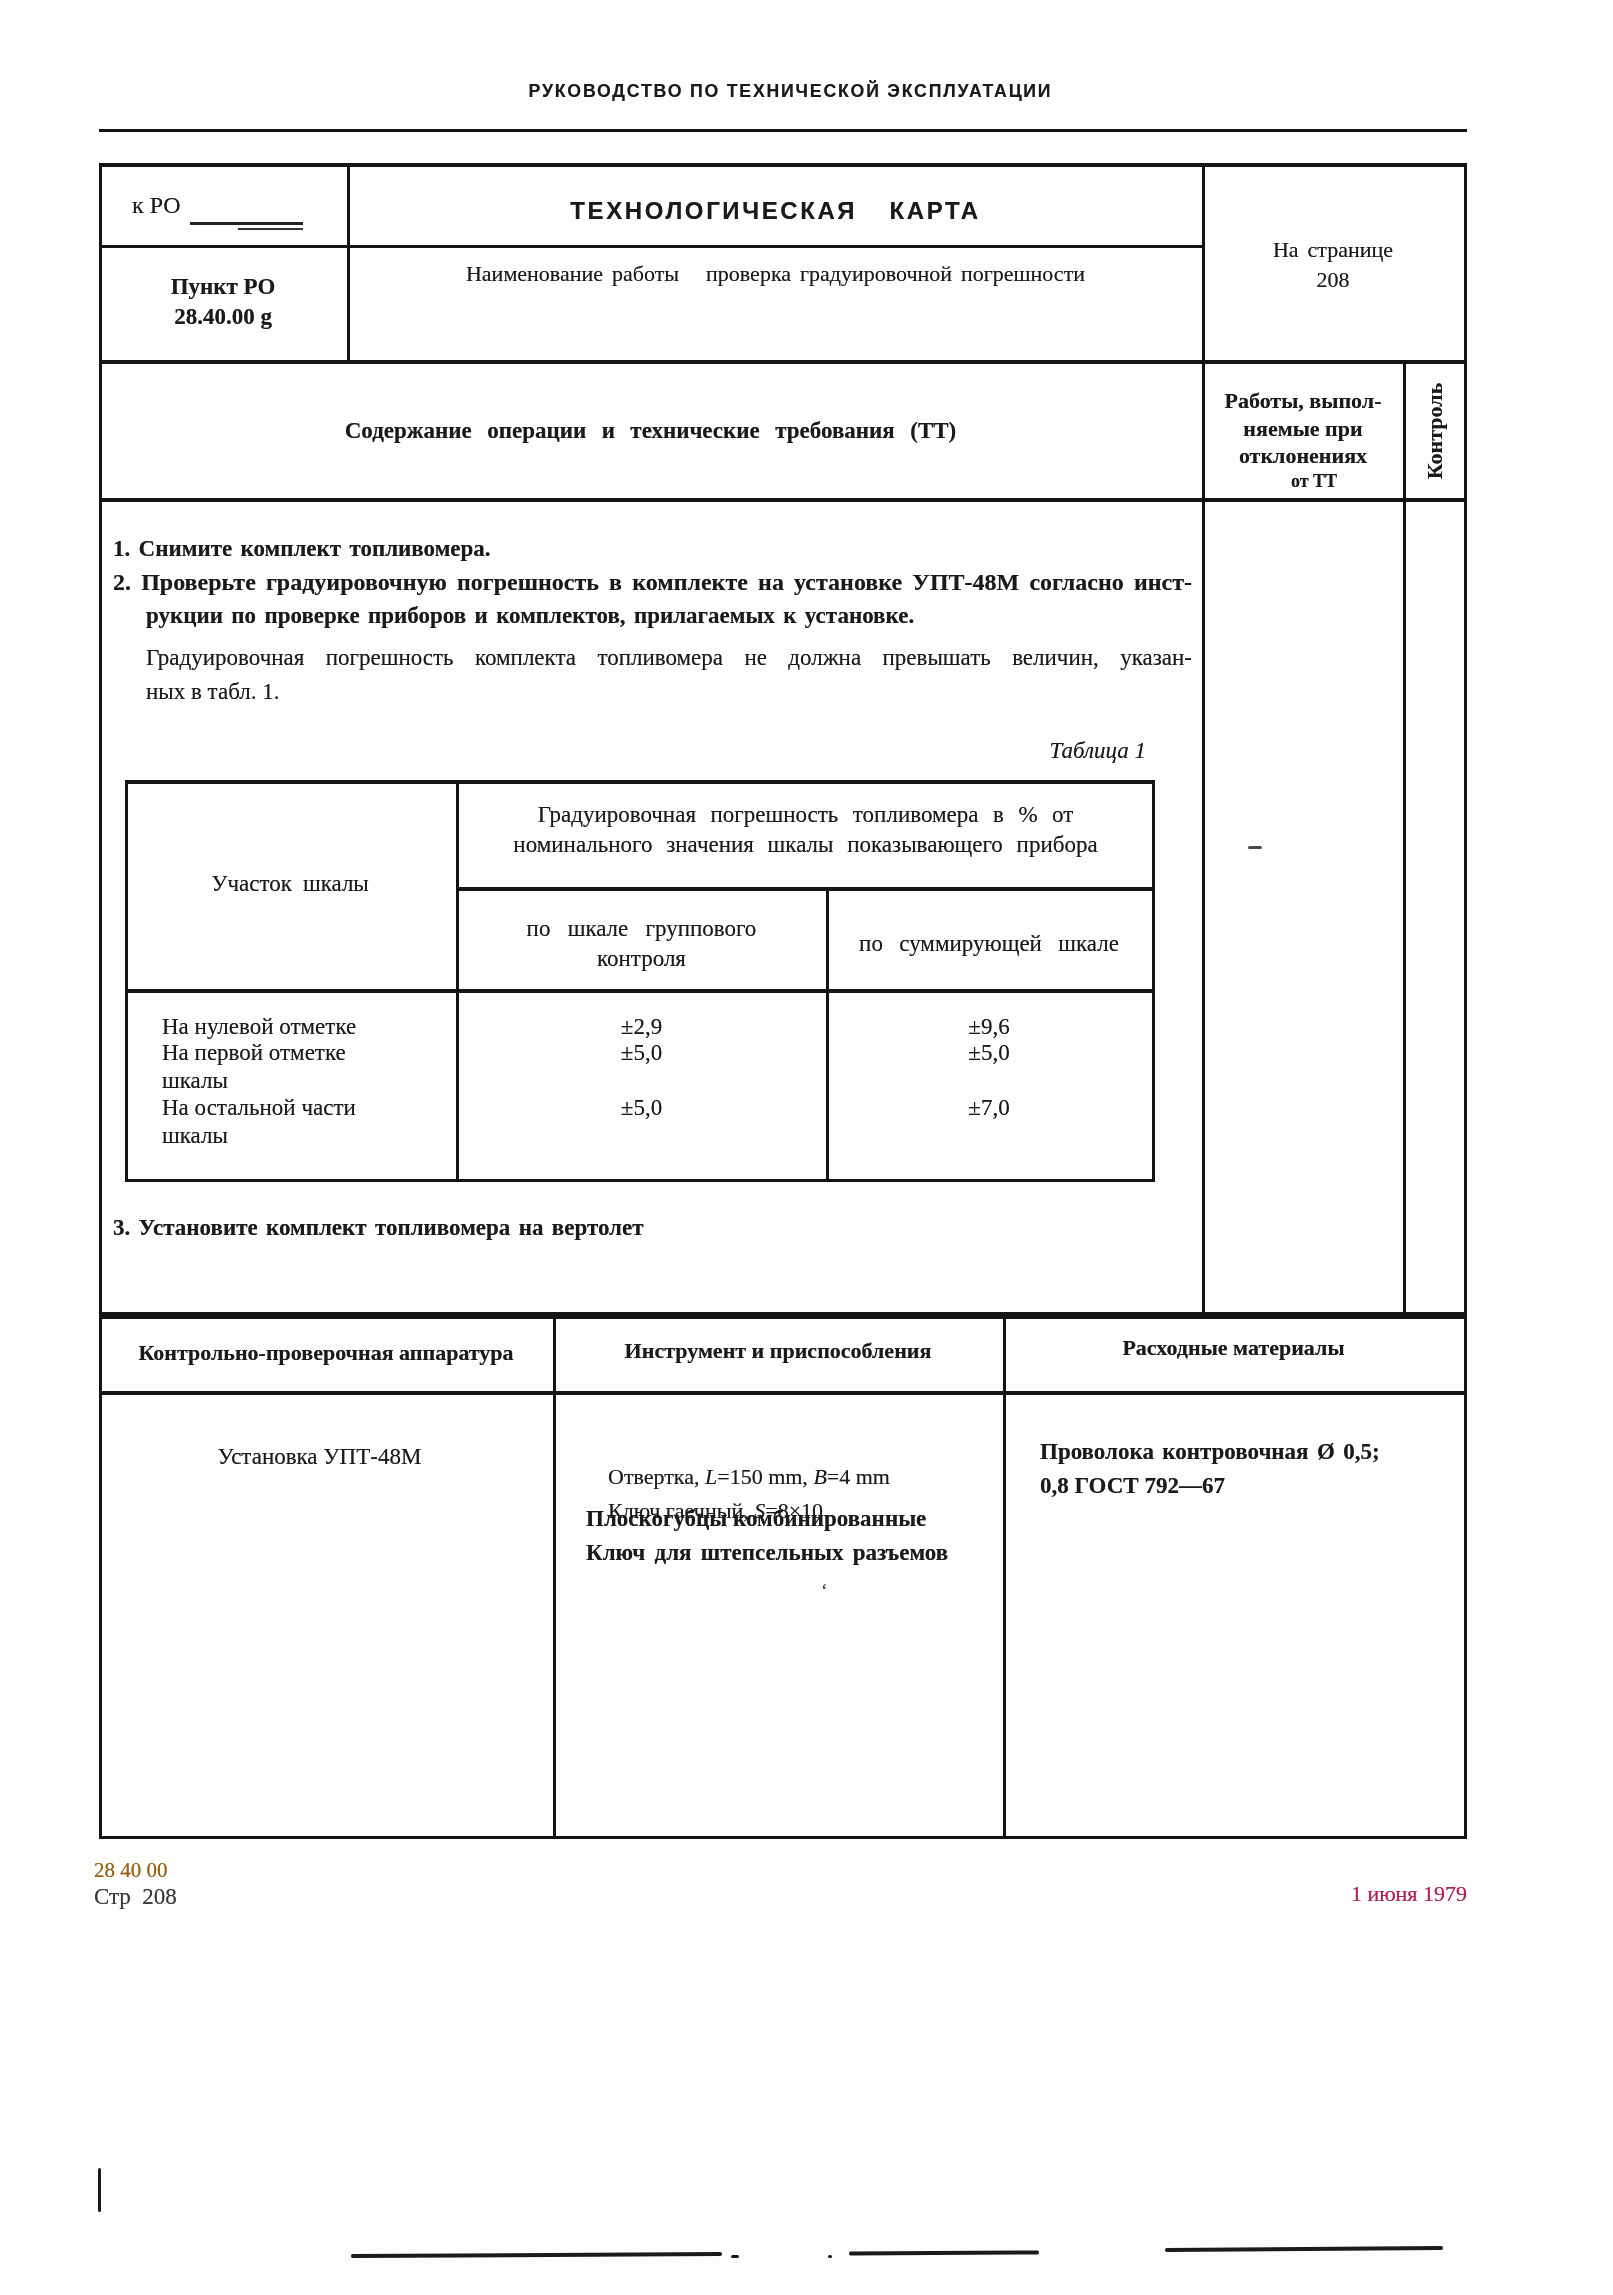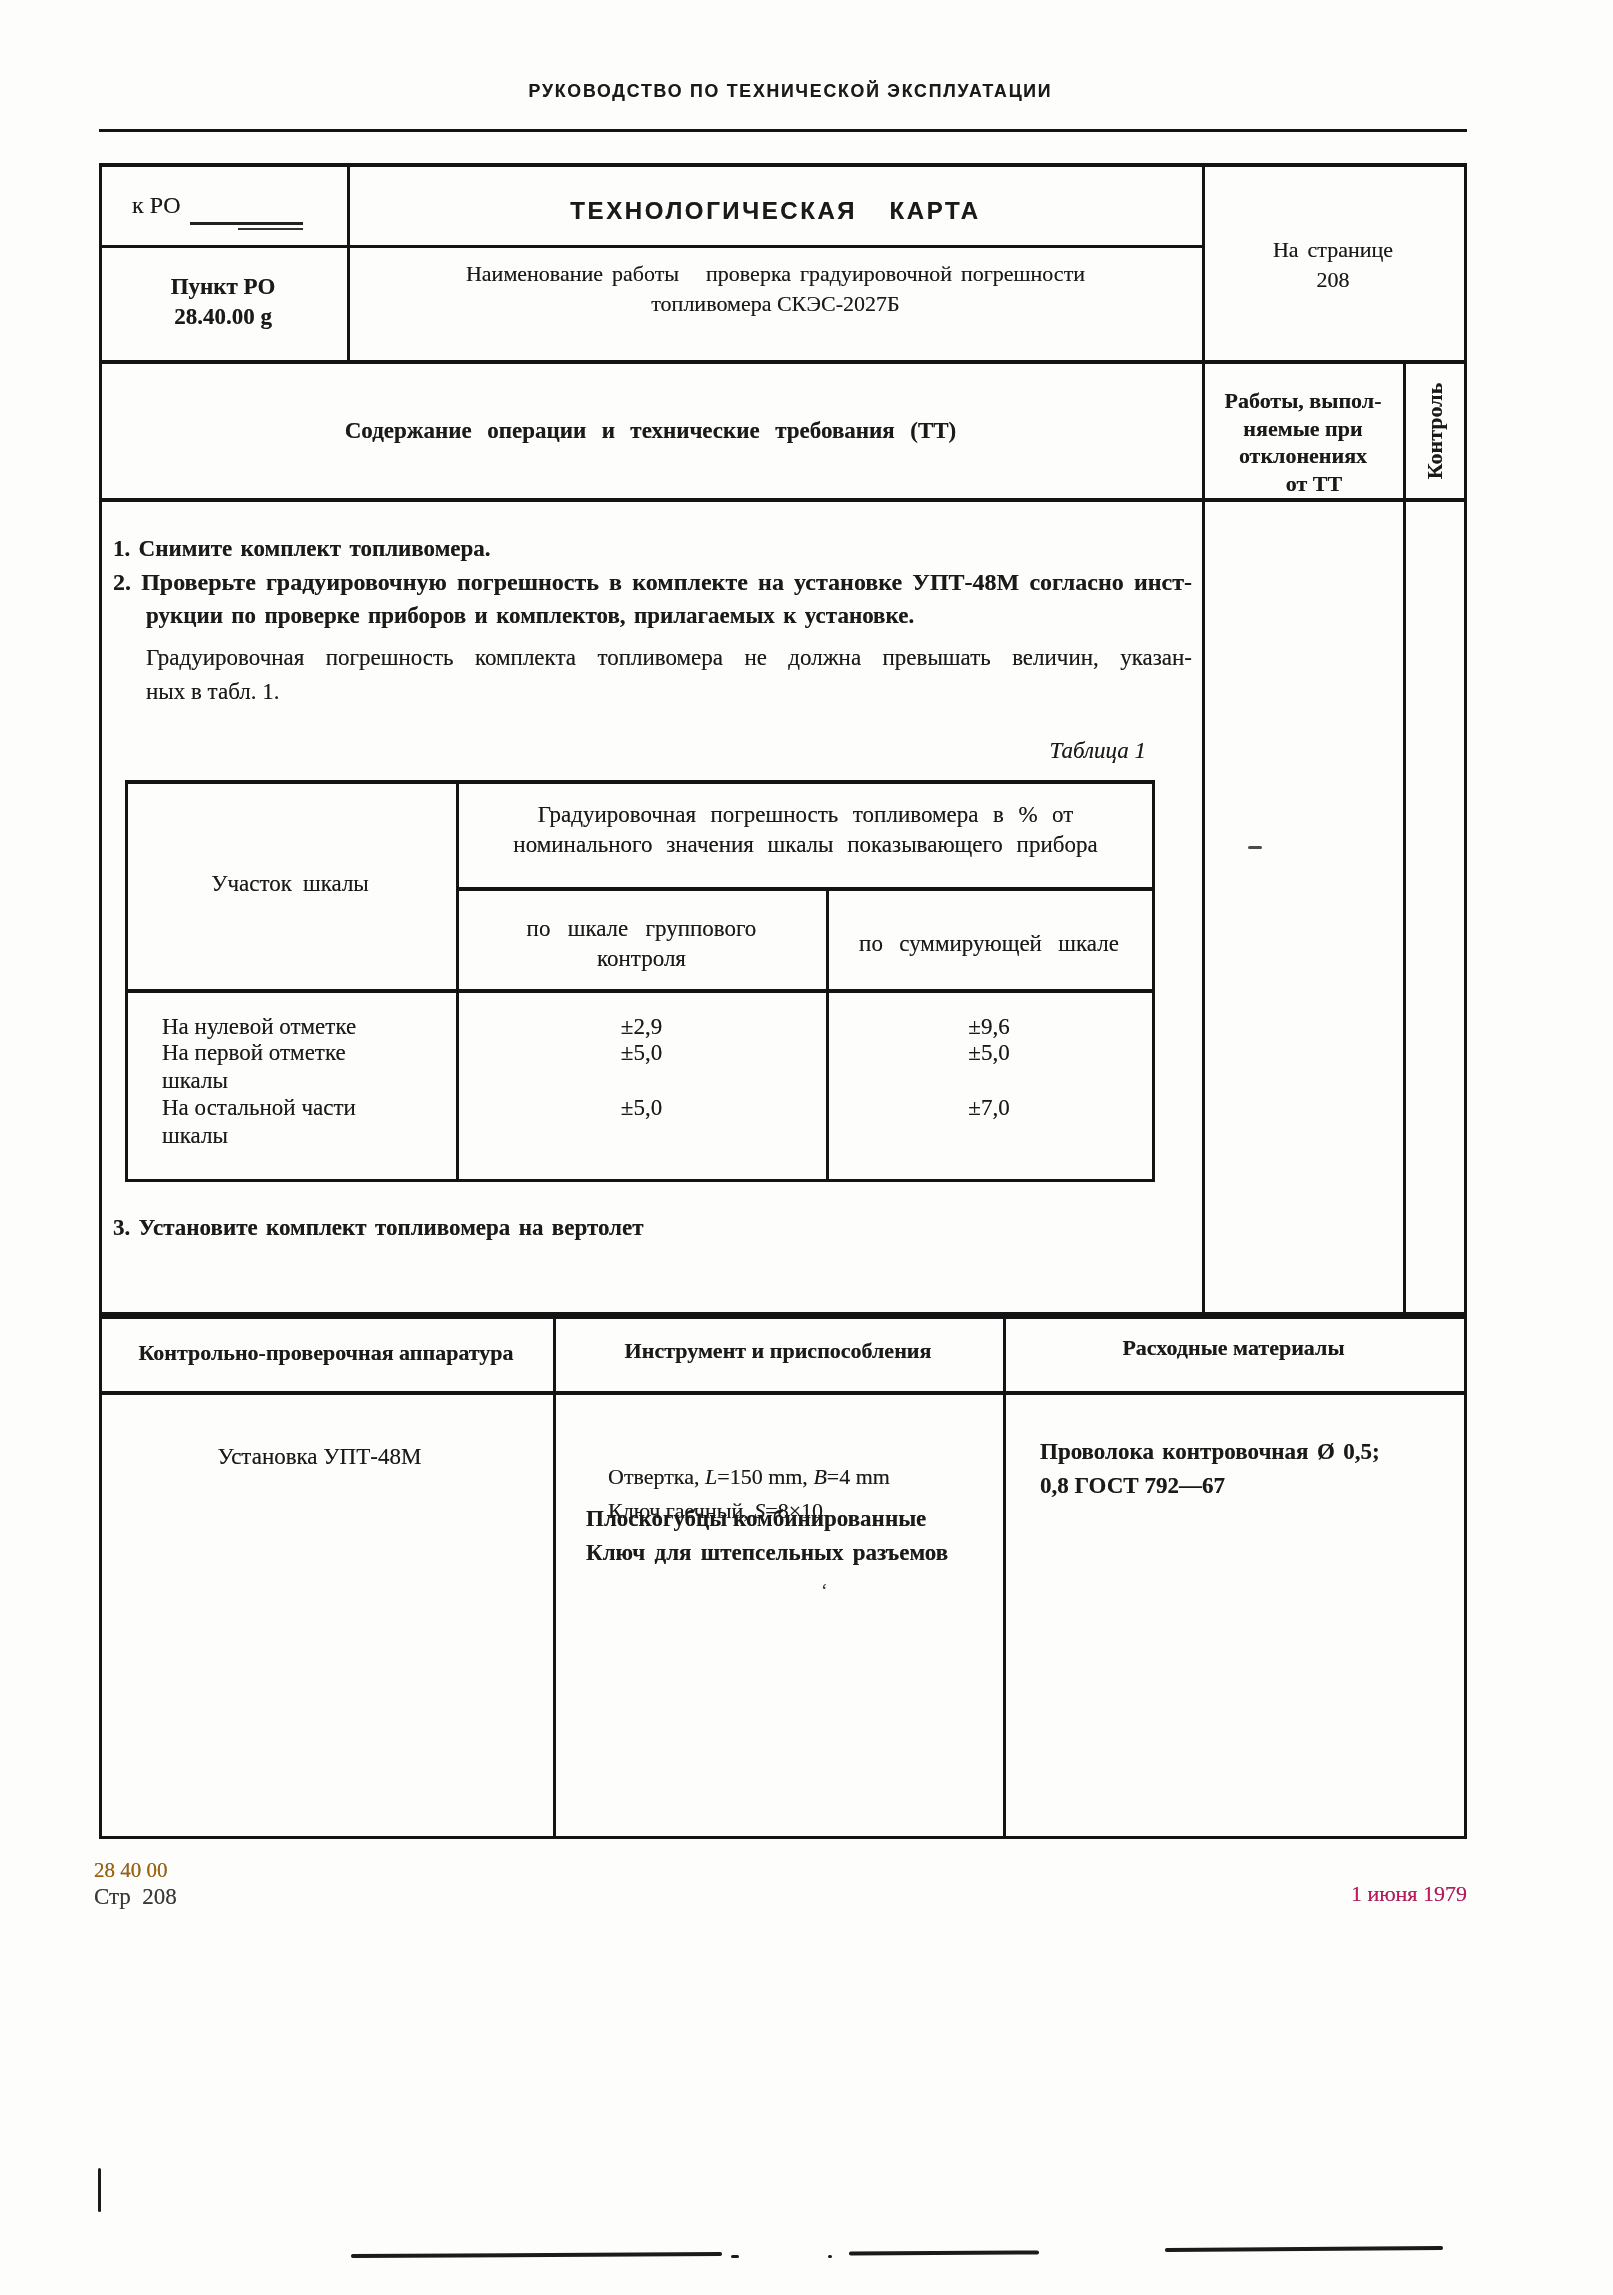--- a/index.html
+++ b/index.html
@@ -44,28 +44,27 @@
 
   <div class="txt ctr sans b" style="left:349px;top:197px;width:853px;font-size:24px;letter-spacing:2.6px;word-spacing:23px;">ТЕХНОЛОГИЧЕСКАЯ КАРТА</div>
 
   <div class="txt ctr" style="left:1203px;top:237px;width:260px;font-size:22px;word-spacing:3.5px;">На странице</div>
   <div class="txt ctr" style="left:1203px;top:267px;width:260px;font-size:22px;">208</div>
 
   <div class="txt ctr b" style="left:99px;top:274px;width:248px;font-size:23px;">Пункт РО</div>
   <div class="txt ctr b" style="left:99px;top:304px;width:248px;font-size:23px;">28.40.00 g</div>
 
   <div class="txt ctr pre" style="left:349px;top:261px;width:853px;font-size:22px;word-spacing:3.5px;">Наименование работы   проверка градуировочной погрешности</div>
-  <div class="txt ctr" style="left:349px;top:291px;width:853px;font-size:22px;">топливомера СКЭС-2027Б</div>
 
   <div class="txt ctr b" style="left:99px;top:418px;width:1103px;font-size:23px;word-spacing:9.7px;">Содержание операции и технические требования (ТТ)</div>
 
   <div class="txt ctr b" style="left:1203px;top:388px;width:200px;font-size:22px;">Работы, выпол-</div>
   <div class="txt ctr b" style="left:1203px;top:416px;width:200px;font-size:22px;">няемые при</div>
   <div class="txt ctr b" style="left:1203px;top:443px;width:200px;font-size:22px;">отклонениях</div>
-  <div class="txt ctr b" style="left:1203px;top:471px;width:222px;font-size:22px;">от ТТ</div>
+  <div class="txt ctr b" style="left:1203px;top:471px;width:222px;font-size:18px;">от ТТ</div>
 
   <div class="rot-box" style="left:1403px;top:362px;width:64px;height:138px;">
     <span class="rot b" style="font-size:22px;text-shadow:0 0 0.5px rgba(20,20,20,.55);">Контроль</span>
   </div>
 
   <div class="txt b" style="left:113px;top:536px;font-size:23px;word-spacing:2.6px;">1. Снимите комплект топливомера.</div>
   <div class="txt b just" style="left:113px;top:569px;width:1079px;font-size:24px;">2. Проверьте градуировочную погрешность в комплекте на установке УПТ-48М согласно инст-</div>
   <div class="txt b" style="left:146px;top:603px;font-size:23px;word-spacing:2.6px;">рукции по проверке приборов и комплектов, прилагаемых к установке.</div>
   <div class="txt just" style="left:146px;top:645px;width:1046px;font-size:23px;">Градуировочная погрешность комплекта топливомера не должна превышать величин, указан-</div>
   <div class="txt" style="left:146px;top:679px;font-size:23px;">ных в табл. 1.</div>

